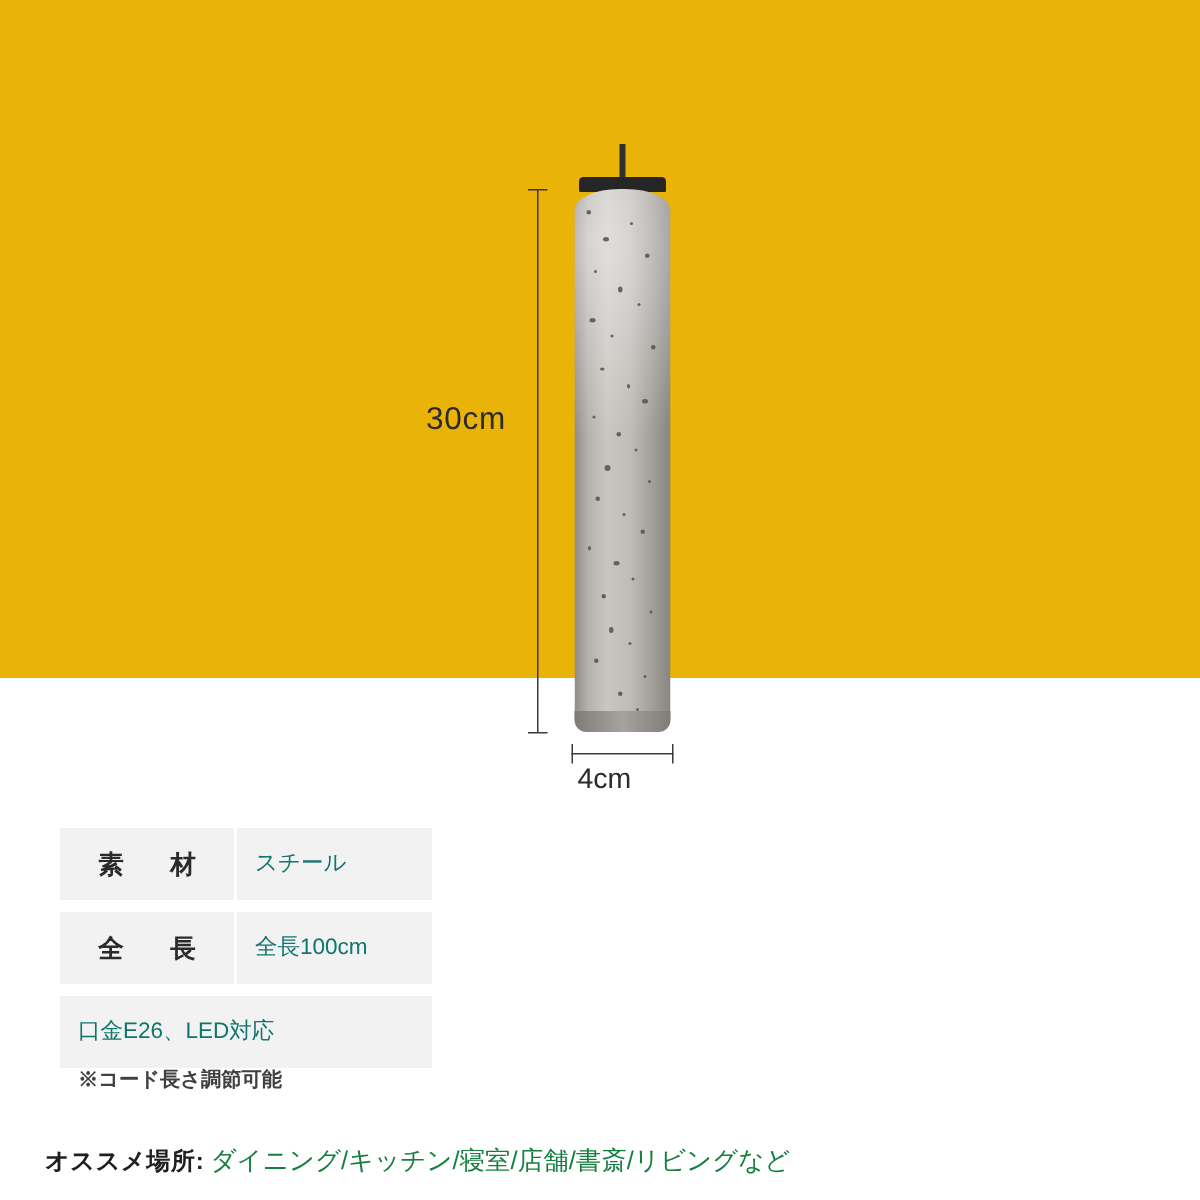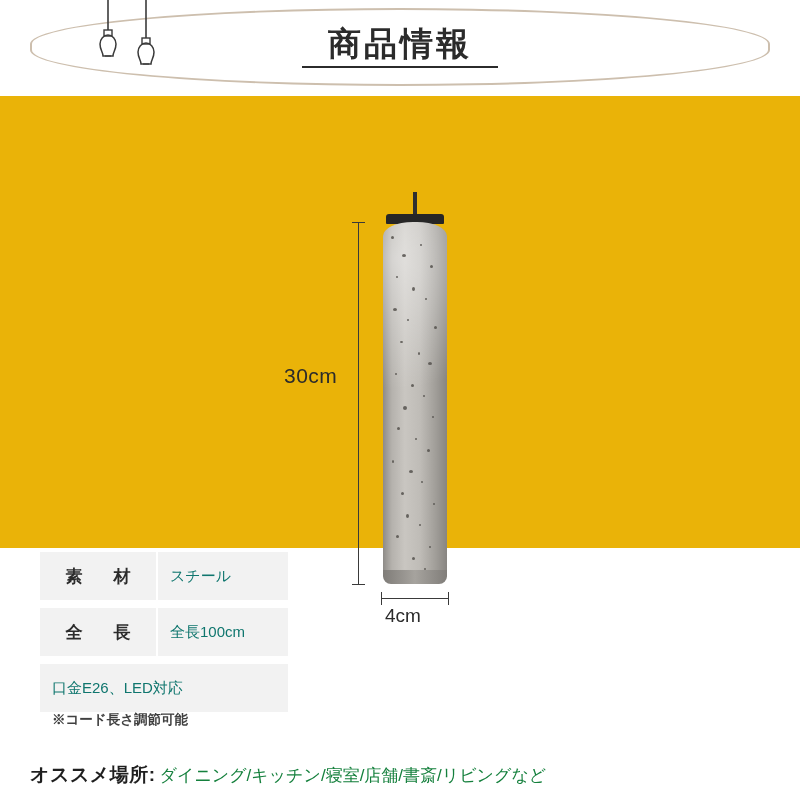--- a/index.html
+++ b/index.html
@@ -213,52 +213,35 @@
   }
   .recommend {
     position: absolute;
     left: 30px; top: 762px;
     width: 760px;
     display: flex;
     align-items: baseline;
     gap: 4px;
   }
   .recommend-label {
-    font-size: 19px;
+    font-size: 16px;
     font-weight: bold;
     color: #1f1f1f;
     letter-spacing: .5px;
   }
   .recommend-value {
     font-size: 17px;
     color: #15803d;
   }
 </style>
 </head>
 <body>
 
 <div class="page">
 
-  <div class="header">
-    <div class="banner-shape"></div>
-    <div class="bulbs">
-      <svg width="90" height="92" viewBox="0 0 90 92">
-        <line x1="22" y1="0" x2="22" y2="30" stroke="#3a3a3a" stroke-width="1.6"></line>
-        <line x1="60" y1="0" x2="60" y2="38" stroke="#3a3a3a" stroke-width="1.6"></line>
-        <rect x="18" y="30" width="8" height="6" fill="none" stroke="#3a3a3a" stroke-width="1.4"></rect>
-        <rect x="56" y="38" width="8" height="6" fill="none" stroke="#3a3a3a" stroke-width="1.4"></rect>
-        <path d="M14 44 a8 9 0 0 1 16 0 c0 6 -3 8 -3 12 h-10 c0 -4 -3 -6 -3 -12 z" fill="none" stroke="#3a3a3a" stroke-width="1.5"></path>
-        <path d="M52 52 a8 9 0 0 1 16 0 c0 6 -3 8 -3 12 h-10 c0 -4 -3 -6 -3 -12 z" fill="none" stroke="#3a3a3a" stroke-width="1.5"></path>
-        <line x1="19" y1="56" x2="25" y2="56" stroke="#3a3a3a" stroke-width="1.1"></line>
-        <line x1="57" y1="64" x2="63" y2="64" stroke="#3a3a3a" stroke-width="1.1"></line>
-      </svg>
-    </div>
-    <div class="header-title">商品情報</div>
-    <div class="header-title-underline"></div>
-  </div>
 
   <div class="product-area">
     <div class="cord"></div>
     <div class="cap"></div>
     <div class="cylinder">
       <div class="speckles">
         <i class="sp" style="left:12%;top:4%;width:3px;height:3px"></i>
         <i class="sp" style="left:58%;top:6%;width:2px;height:2px"></i>
         <i class="sp" style="left:30%;top:9%;width:4px;height:3px"></i>
         <i class="sp" style="left:74%;top:12%;width:3px;height:3px"></i>

